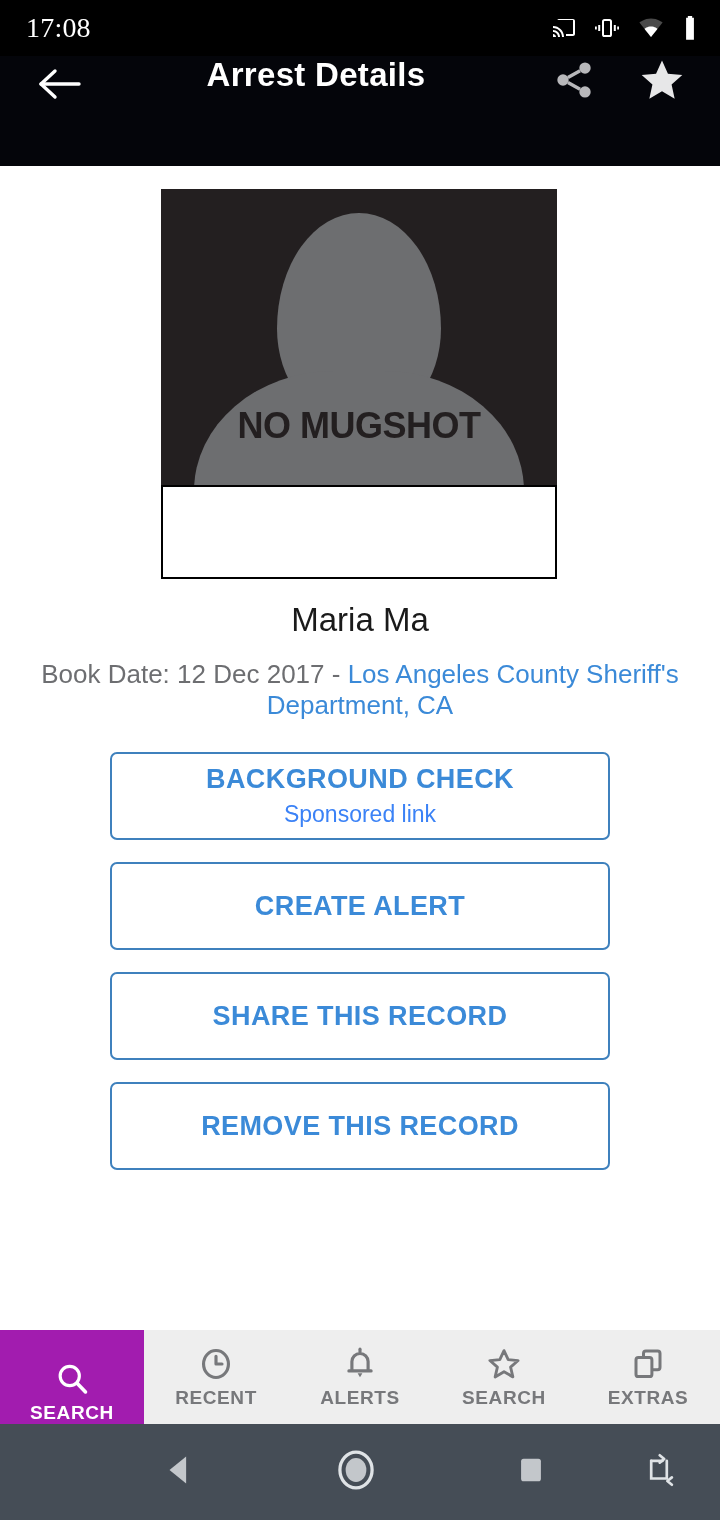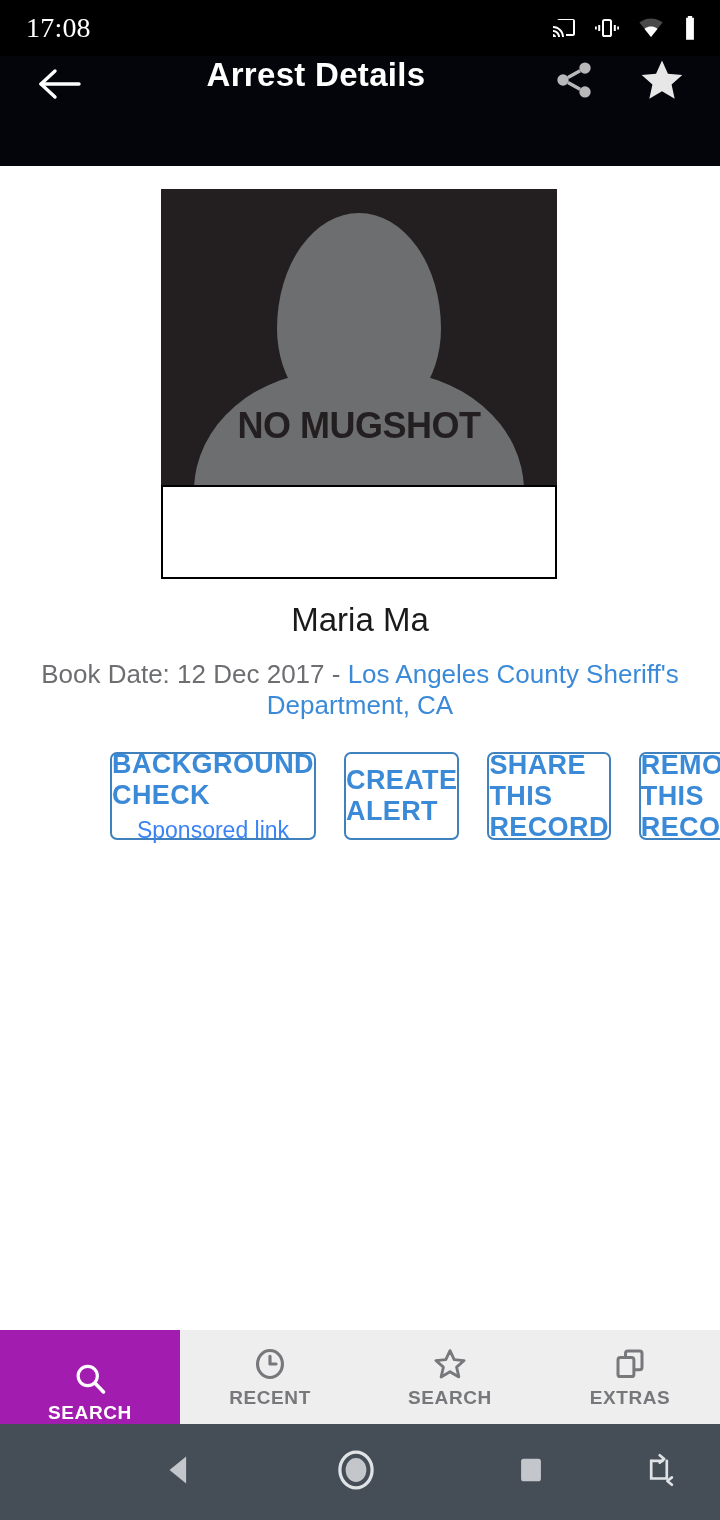--- a/index.html
+++ b/index.html
@@ -167,22 +167,22 @@
     color: #3b8ad8;
     text-decoration: none;
     cursor: pointer;
   }
 
   
   .actions {
     margin: 31px auto 0 auto;
     width: 500px;
     display: flex;
-    flex-direction: row;
-    gap: 28px;
+    flex-direction: column;
+    gap: 22px;
   }
   .action-btn {
     border: 2px solid #3f81bd;
     border-radius: 7px;
     background: #ffffff;
     height: 88px;
     display: flex;
     flex-direction: column;
     align-items: center;
     justify-content: center;
@@ -372,20 +372,31 @@
     <div class="nav-item">
       <span>
         <svg width="36" height="36" viewBox="0 0 24 24">
           <ellipse cx="12" cy="12" rx="8.3" ry="9" fill="none" stroke="#77787b" stroke-width="2.1"></ellipse>
           <path d="M12 6.8 V12 H16" fill="none" stroke="#77787b" stroke-width="2.1" stroke-linecap="round" stroke-linejoin="round"></path>
         </svg>
       </span>
       <span class="nav-label">RECENT</span>
     </div>
 
+    <div class="nav-item">
+      <span>
+        <svg width="36" height="36" viewBox="0 0 24 24">
+          <path d="M6.6 16.2V10.4a5.4 5.4 0 0 1 10.8 0v5.8" fill="none" stroke="#77787b" stroke-width="2.1" stroke-linecap="round"></path>
+          <path d="M4.6 16.6h14.8" stroke="#77787b" stroke-width="2.1" stroke-linecap="round"></path>
+          <path d="M12 3.6V2.1" stroke="#77787b" stroke-width="2.1" stroke-linecap="round"></path>
+          <path d="M10.4 18.2h3.2l-1.6 2.6z" fill="#77787b"></path>
+        </svg>
+      </span>
+      <span class="nav-label">ALERTS</span>
+    </div>
 
     <div class="nav-item">
       <span>
         <svg width="36" height="36" viewBox="0 0 24 24">
           <path d="M12 3.1l2.8 6 6.6.6-5 4.4 1.5 6.5-5.9-3.5-5.9 3.5 1.5-6.5-5-4.4 6.6-.6z" fill="none" stroke="#77787b" stroke-width="1.9" stroke-linejoin="round"></path>
         </svg>
       </span>
       <span class="nav-label">SEARCH</span>
     </div>
 

